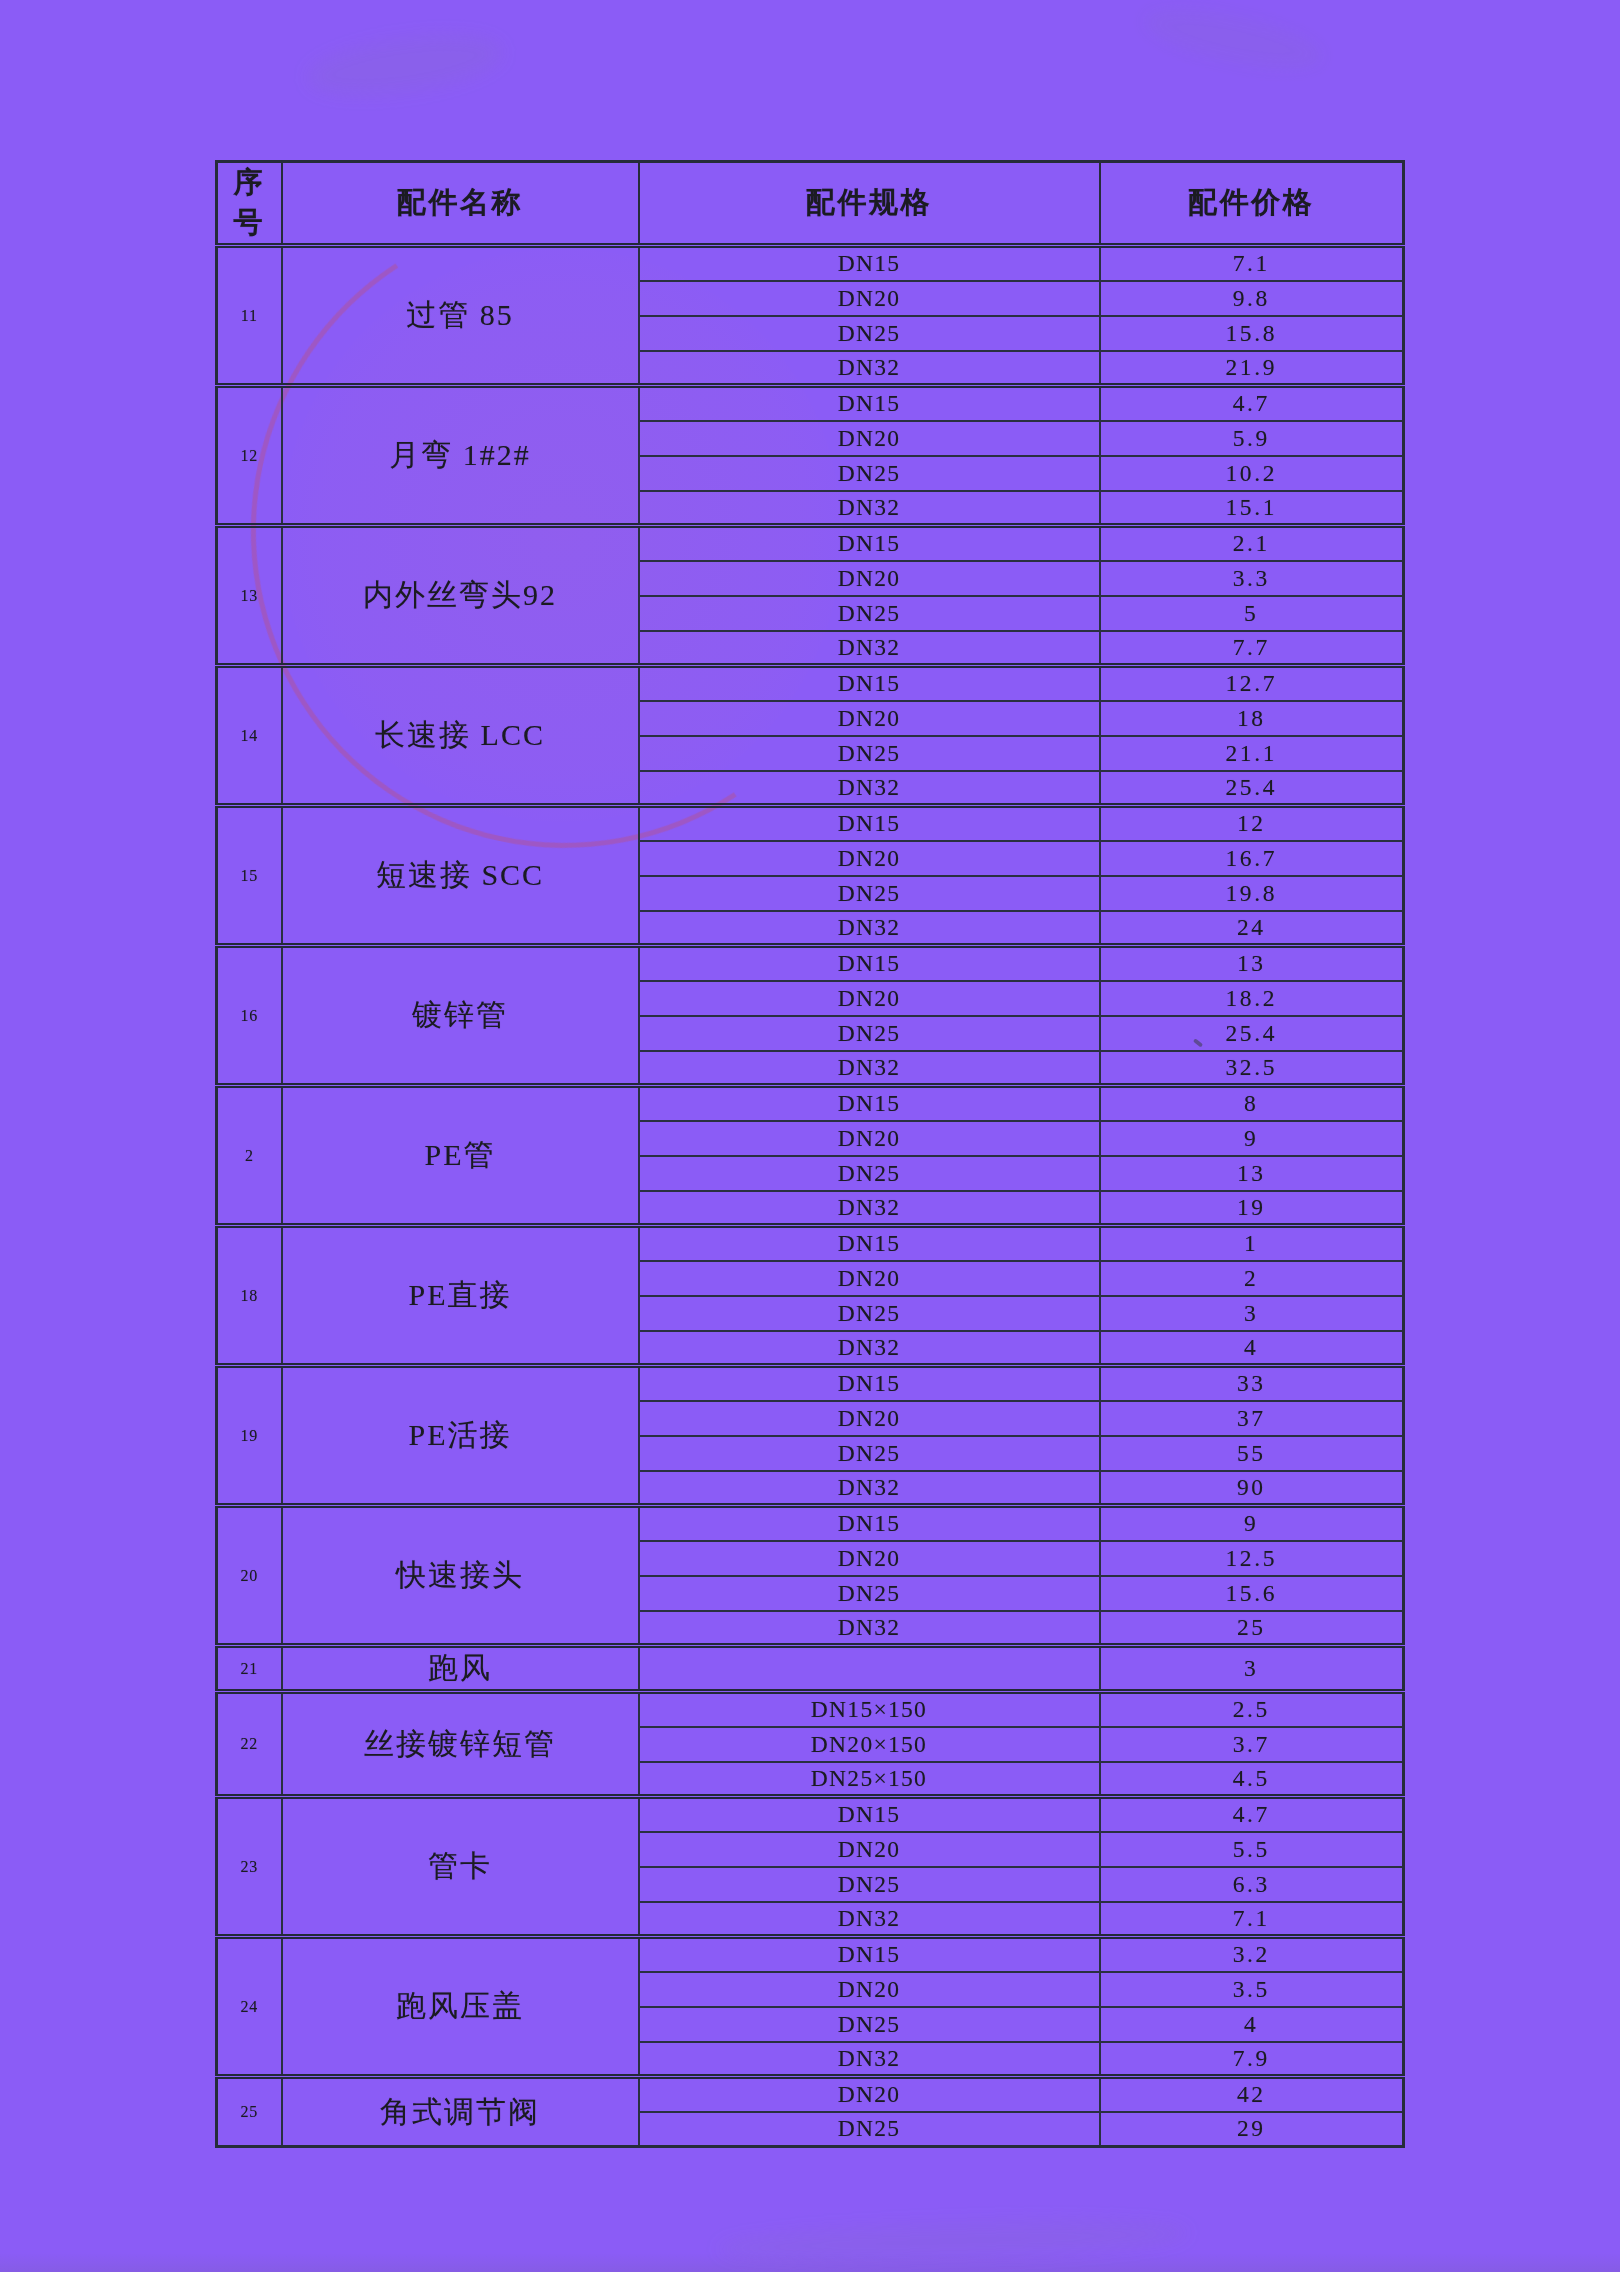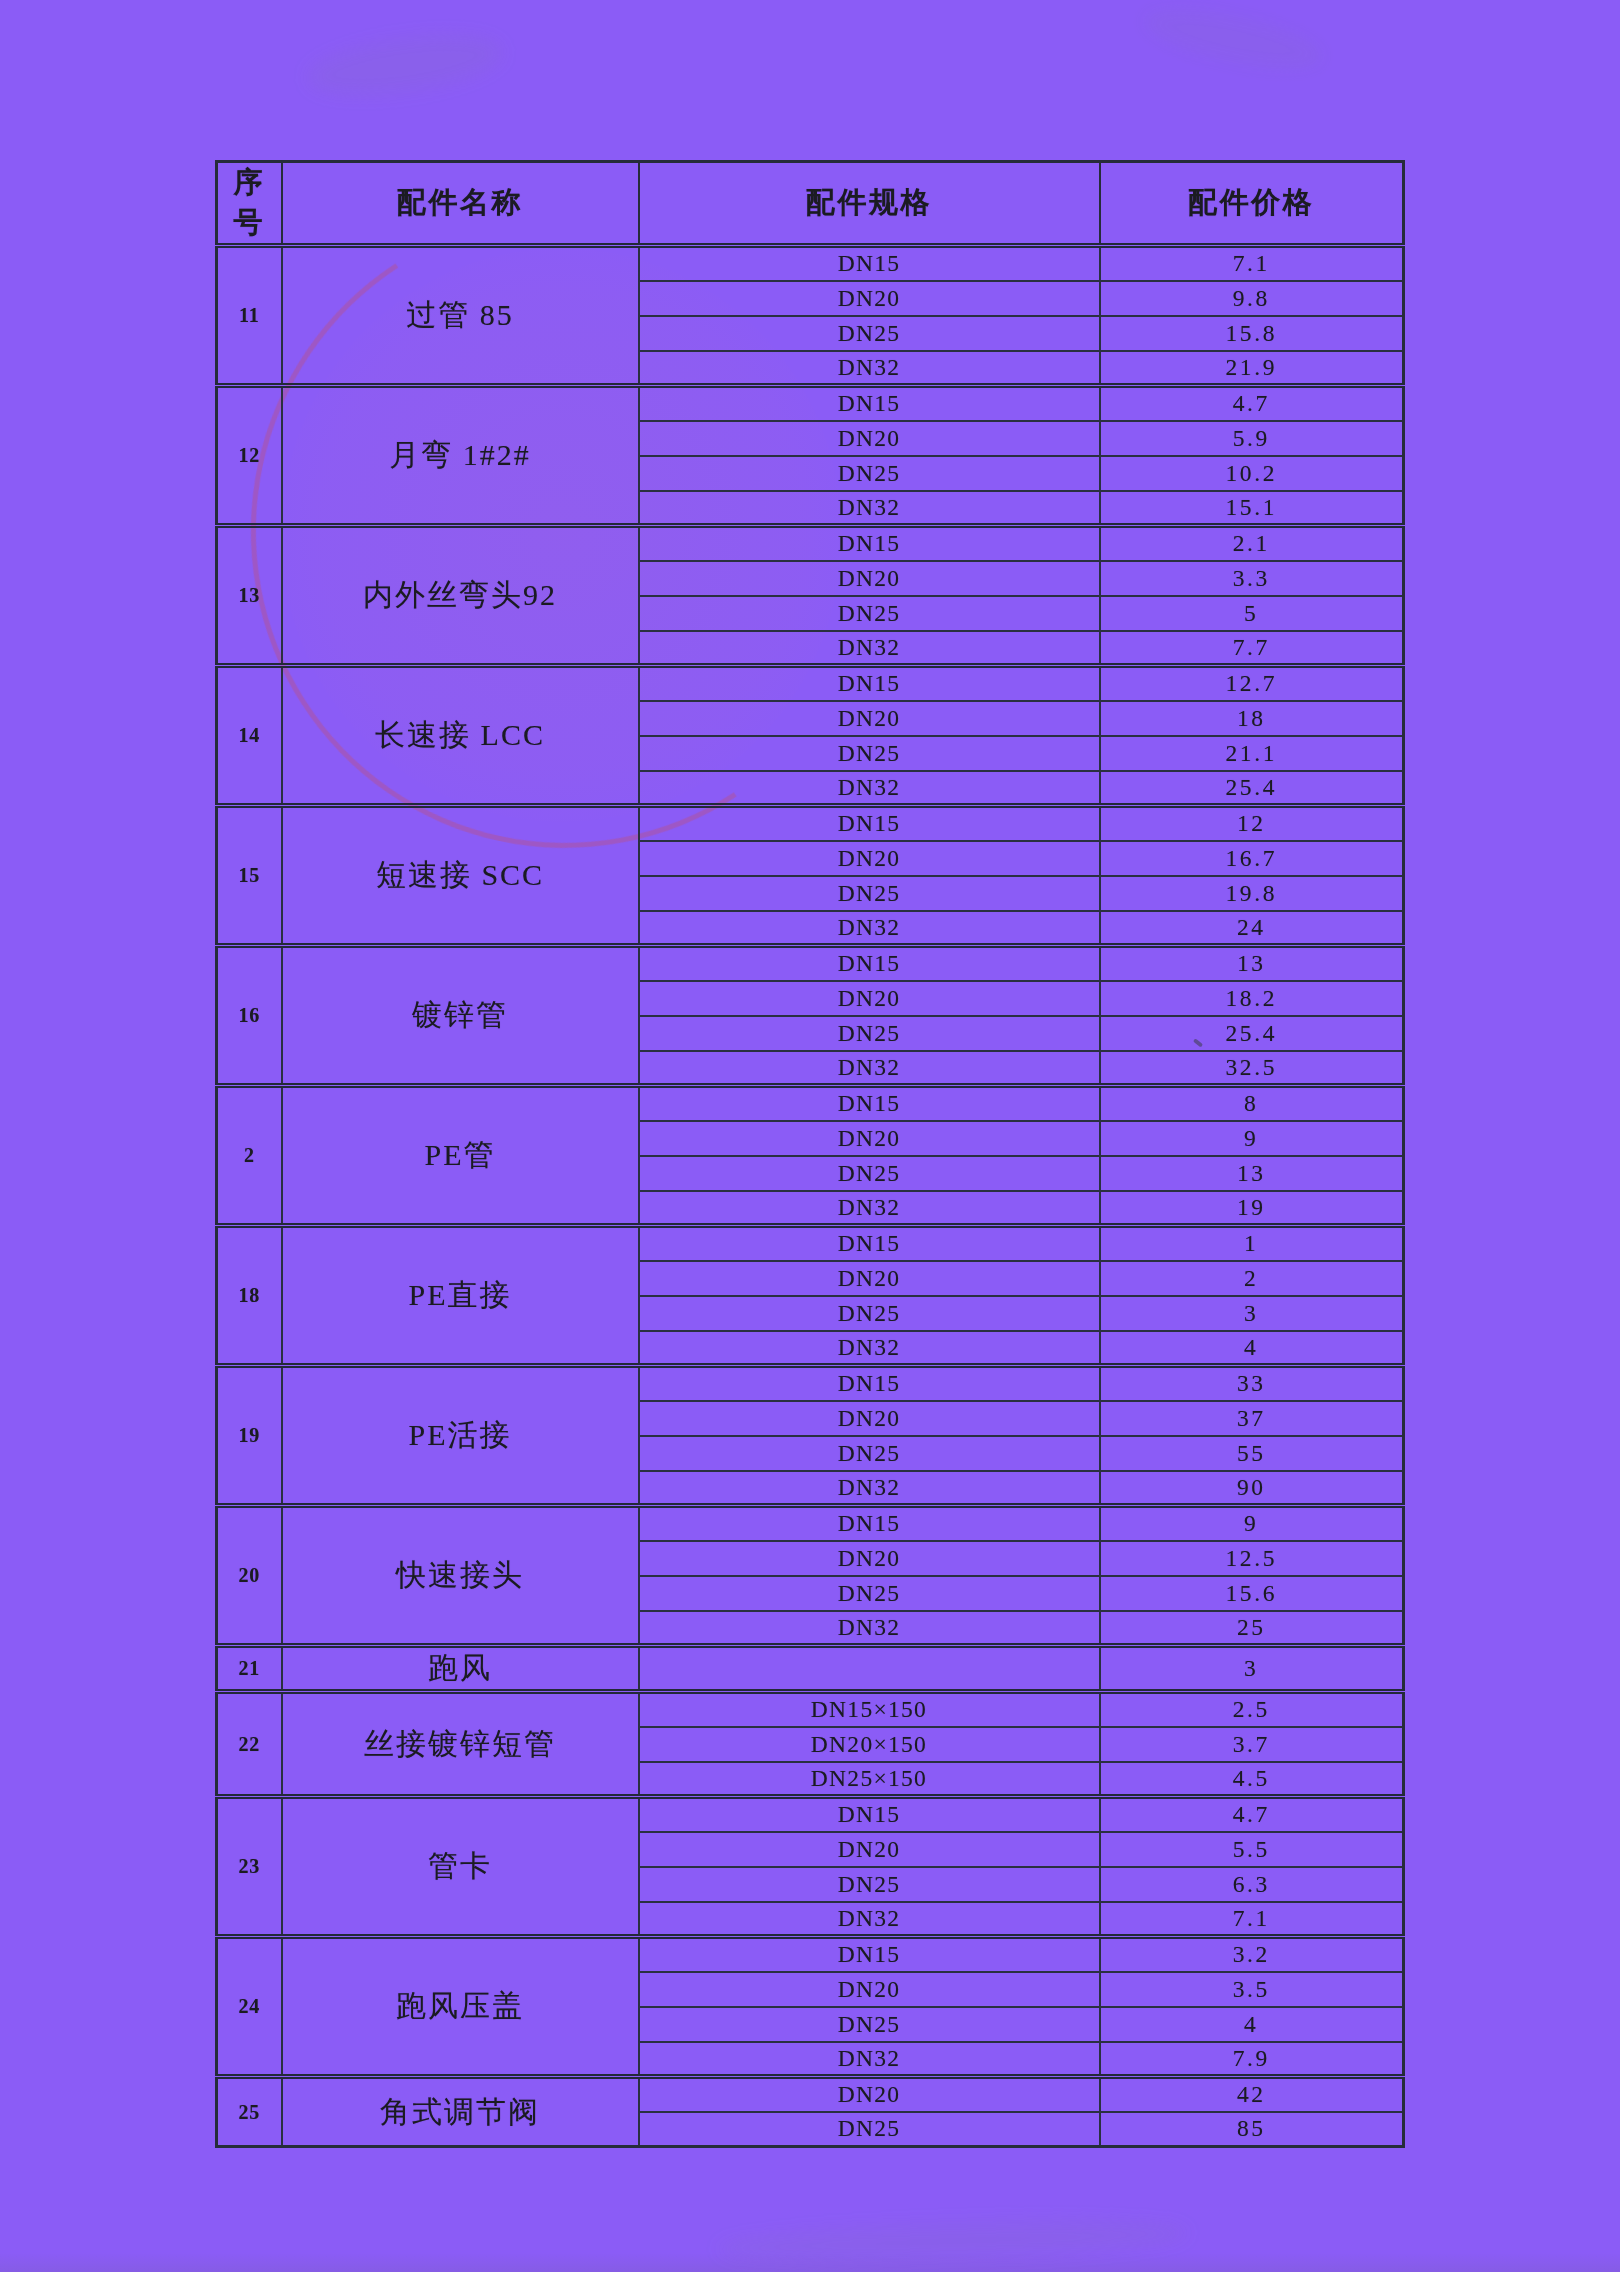--- a/index.html
+++ b/index.html
@@ -47,21 +47,21 @@
   td {
     border: 2px solid #2a3040;
     text-align: center;
     vertical-align: middle;
     padding: 0;
     font-size: 23.5px;
     text-shadow: 0 0 0.7px rgba(27,27,34,0.4);
     background: transparent;
   }
   tr.group-start td { border-top: 5.2px double #232938; }
-  td.no-cell    { font-size: 20px; letter-spacing: 0.7px; font-weight: bold; }
+  td.no-cell    { font-size: 16px; letter-spacing: 0.7px; }
   td.name-cell  { font-size: 30px; letter-spacing: 2px; }
   td.spec-cell  { font-size: 23.5px; letter-spacing: 1.3px; }
   td.price-cell { font-size: 23.5px; letter-spacing: 2.6px; margin-left: 33px; }
 
   
   .stamp-arc {
     position: absolute;
     left: 251px;
     top: 212px;
     width: 620px;
@@ -379,19 +379,19 @@
           <td class="price-cell">7.9</td>
         </tr>
         <tr class="group-start">
           <td class="no-cell" rowspan="2">25</td>
           <td class="name-cell" rowspan="2">角式调节阀</td>
           <td class="spec-cell">DN20</td>
           <td class="price-cell">42</td>
         </tr>
         <tr>
           <td class="spec-cell">DN25</td>
-          <td class="price-cell">85</td>
+          <td class="price-cell">29</td>
         </tr>
       </tbody>
   </table>
 
 </div>
 
 
 </body></html>

